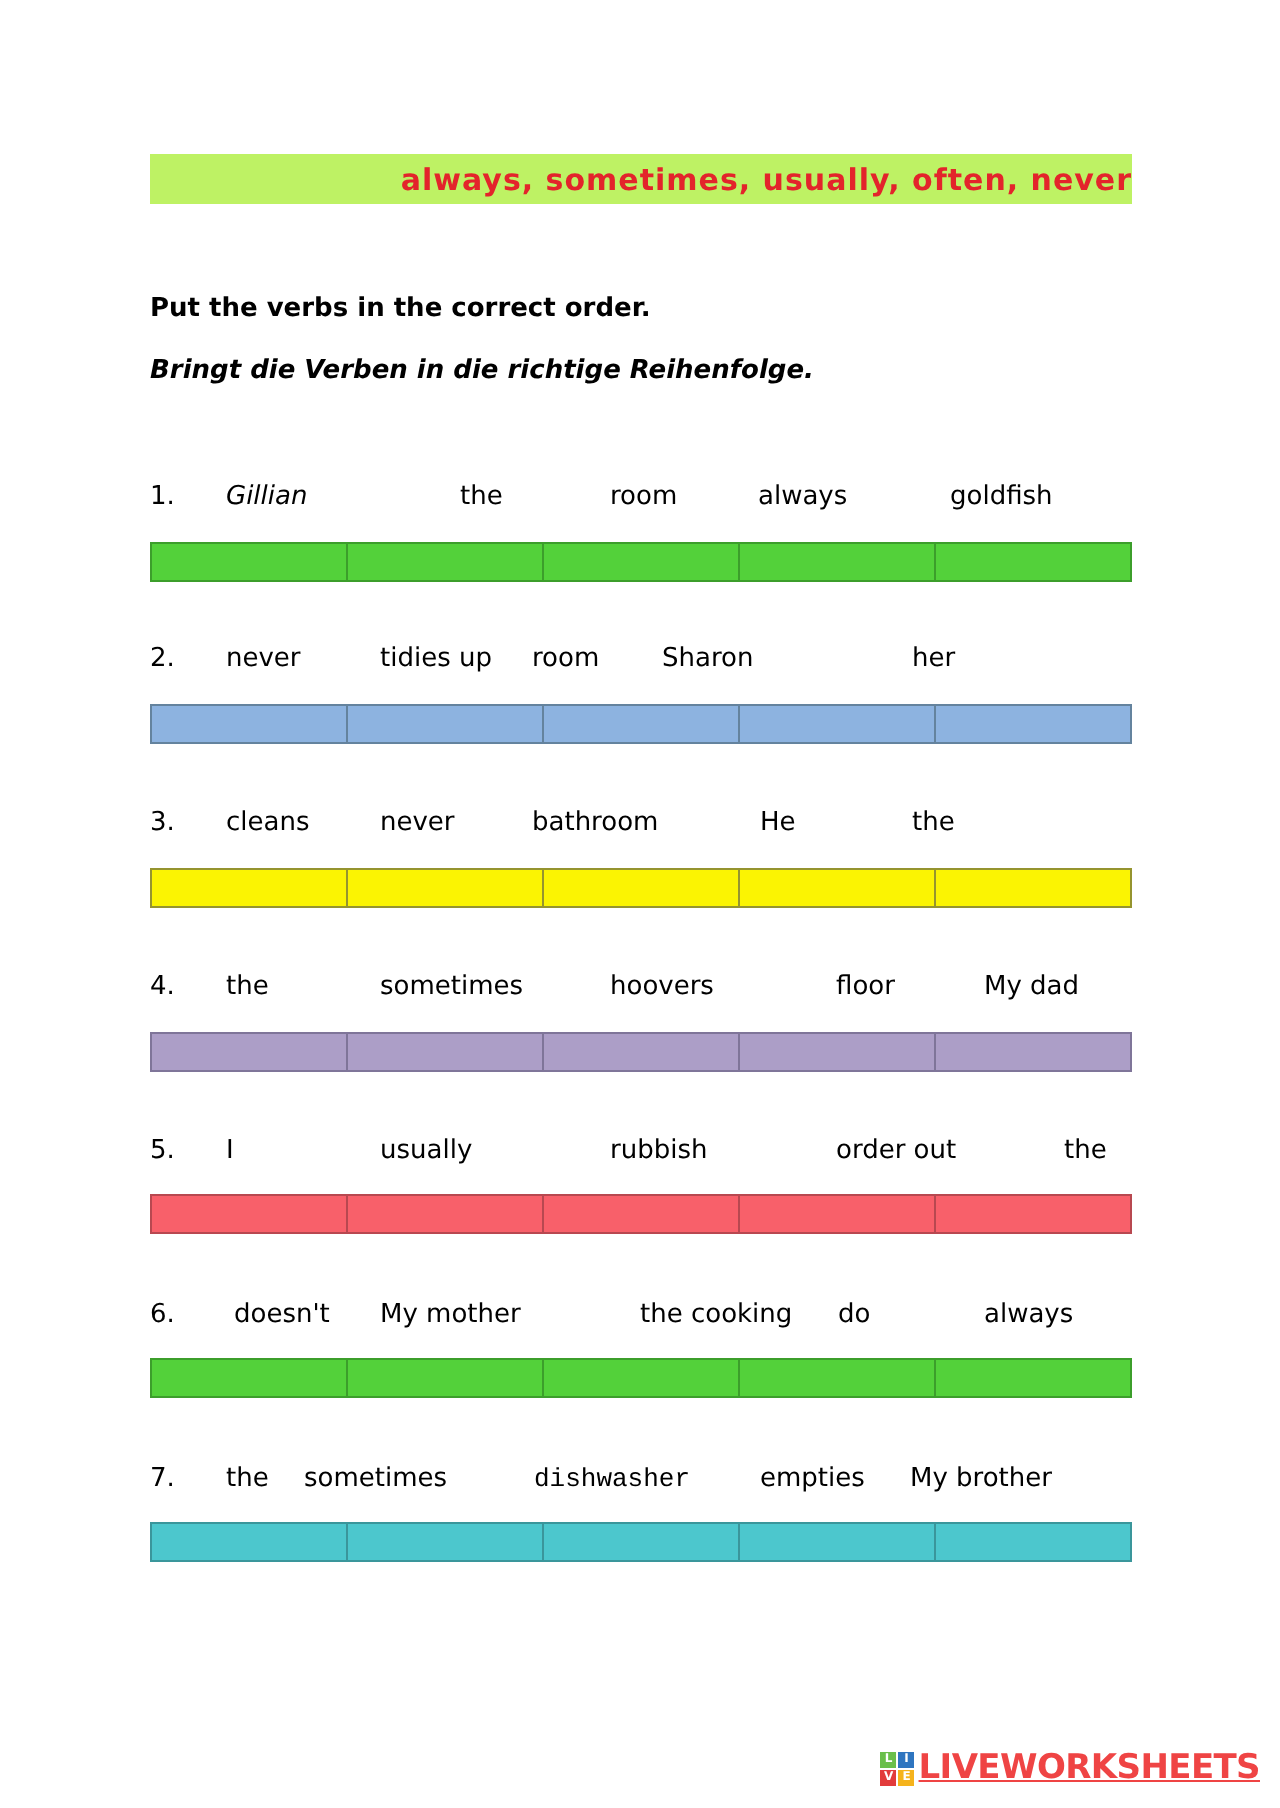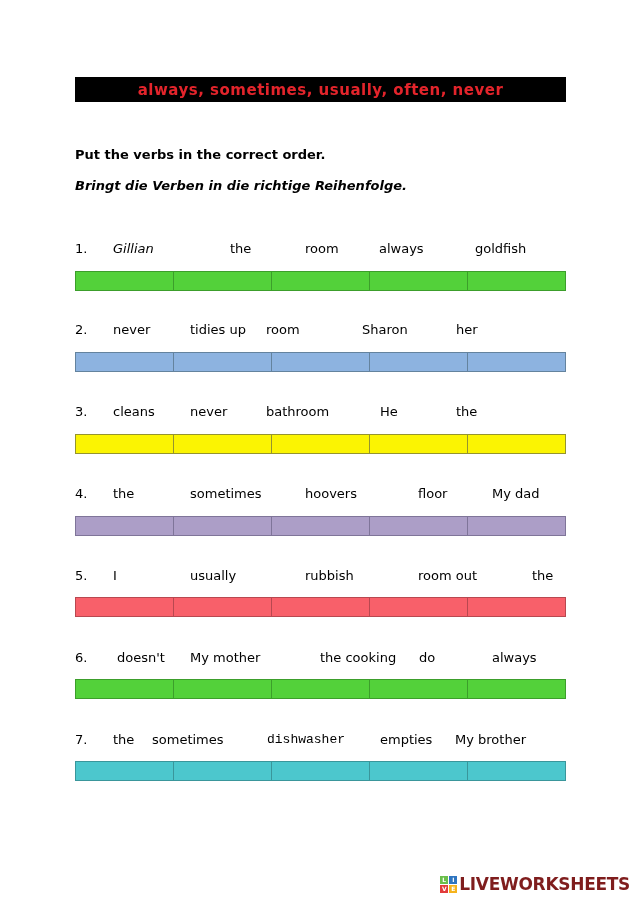--- a/index.html
+++ b/index.html
@@ -25,21 +25,21 @@
   .logo-grid{display:grid;grid-template-columns:8px 8px;grid-template-rows:8px 8px;gap:1px;}
   .logo-cell{width:8px;height:8px;display:flex;align-items:center;justify-content:center;
     color:#fff;font-size:6px;font-weight:bold;line-height:1;}
   .brand{font-size:17px;font-weight:bold;letter-spacing:-0.3px;}
 </style>
 </head>
 <body>
 
 <div class="page">
 
-  <div class="header-bar" style="background-color: #000000;">
+  <div class="header-bar" style="background-color: #bef264; justify-content: flex-end;">
     <span class="title" style="color: rgb(227, 36, 43);">always, sometimes, usually, often, never</span>
   </div>
 
   <div class="instr de" style="top:178px;">Bringt die Verben in die richtige Reihenfolge.</div>
   <div class="instr en" style="top:147px;">Put the verbs in the correct order.</div>
 
   <div class="wordline" style="top:241px;">
     <span style="left:75px;">1.</span>
     <span style="left:113px;font-style:italic;">Gillian</span>
     <span style="left:230px;">the</span>
@@ -53,21 +53,21 @@
     <div class="cell"></div>
     <div class="cell"></div>
     <div class="cell"></div>
   </div>
 
   <div class="wordline" style="top:322px;">
     <span style="left:75px;">2.</span>
     <span style="left:113px;">never</span>
     <span style="left:190px;">tidies up</span>
     <span style="left:266px;">room</span>
-    <span style="left:362px;">Sharon</span>
+    <span style="left:331px;">Sharon</span>
     <span style="left:456px;">her</span>
   </div>
   <div class="bar" style="top: 352px; --bar: #8DB3E0; --border: #64839E;">
     <div class="cell"></div>
     <div class="cell"></div>
     <div class="cell"></div>
     <div class="cell"></div>
     <div class="cell"></div>
   </div>
 
@@ -101,21 +101,21 @@
     <div class="cell"></div>
     <div class="cell"></div>
     <div class="cell"></div>
   </div>
 
   <div class="wordline" style="top:568px;">
     <span style="left:75px;">5.</span>
     <span style="left:113px;">I</span>
     <span style="left:190px;">usually</span>
     <span style="left:305px;">rubbish</span>
-    <span style="left:418px;">room out</span>
+    <span style="left:418px;">order out</span>
     <span style="left:532px;">the</span>
   </div>
   <div class="bar" style="top: 597px; --bar: #F8606A; --border: #B84850;">
     <div class="cell"></div>
     <div class="cell"></div>
     <div class="cell"></div>
     <div class="cell"></div>
     <div class="cell"></div>
   </div>
 
@@ -151,16 +151,16 @@
     <div class="cell"></div>
   </div>
 
   <div class="footer">
     <div class="logo-grid">
       <div class="logo-cell" style="background-color: rgb(106, 191, 75);">L</div>
       <div class="logo-cell" style="background-color: rgb(46, 117, 192);">I</div>
       <div class="logo-cell" style="background-color: rgb(226, 59, 59);">V</div>
       <div class="logo-cell" style="background-color: rgb(245, 179, 28);">E</div>
     </div>
-    <span class="brand" style="color: #7f1d1d;">LIVEWORKSHEETS</span>
+    <span class="brand" style="color: #ef4444; text-decoration: underline;">LIVEWORKSHEETS</span>
   </div>
 
 </div>
 
 </body></html>

